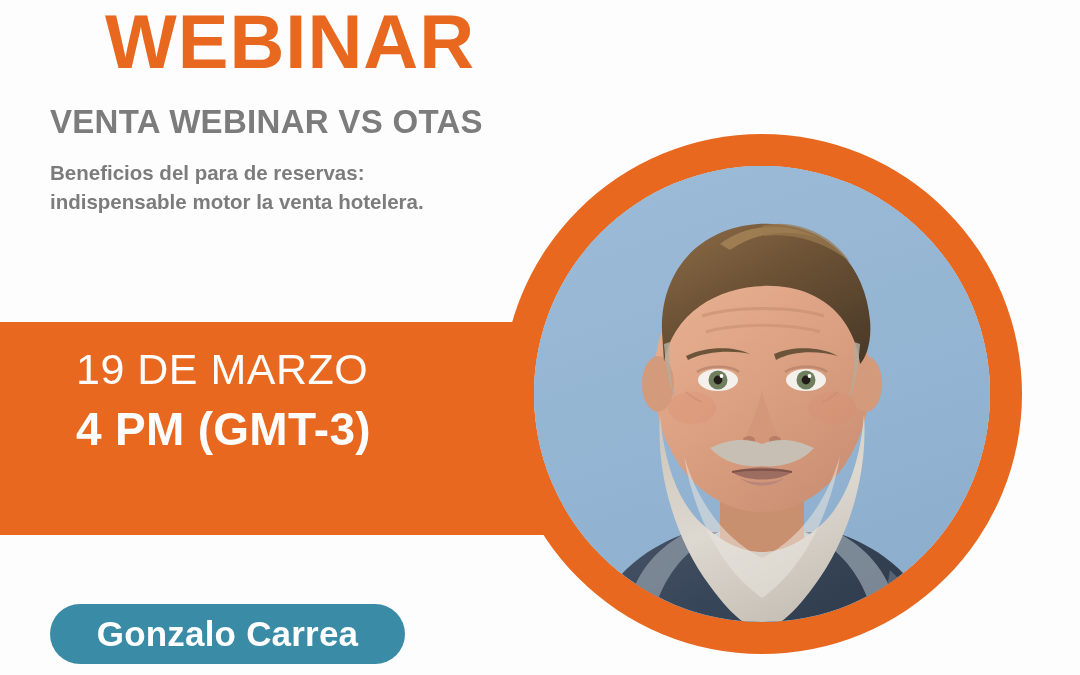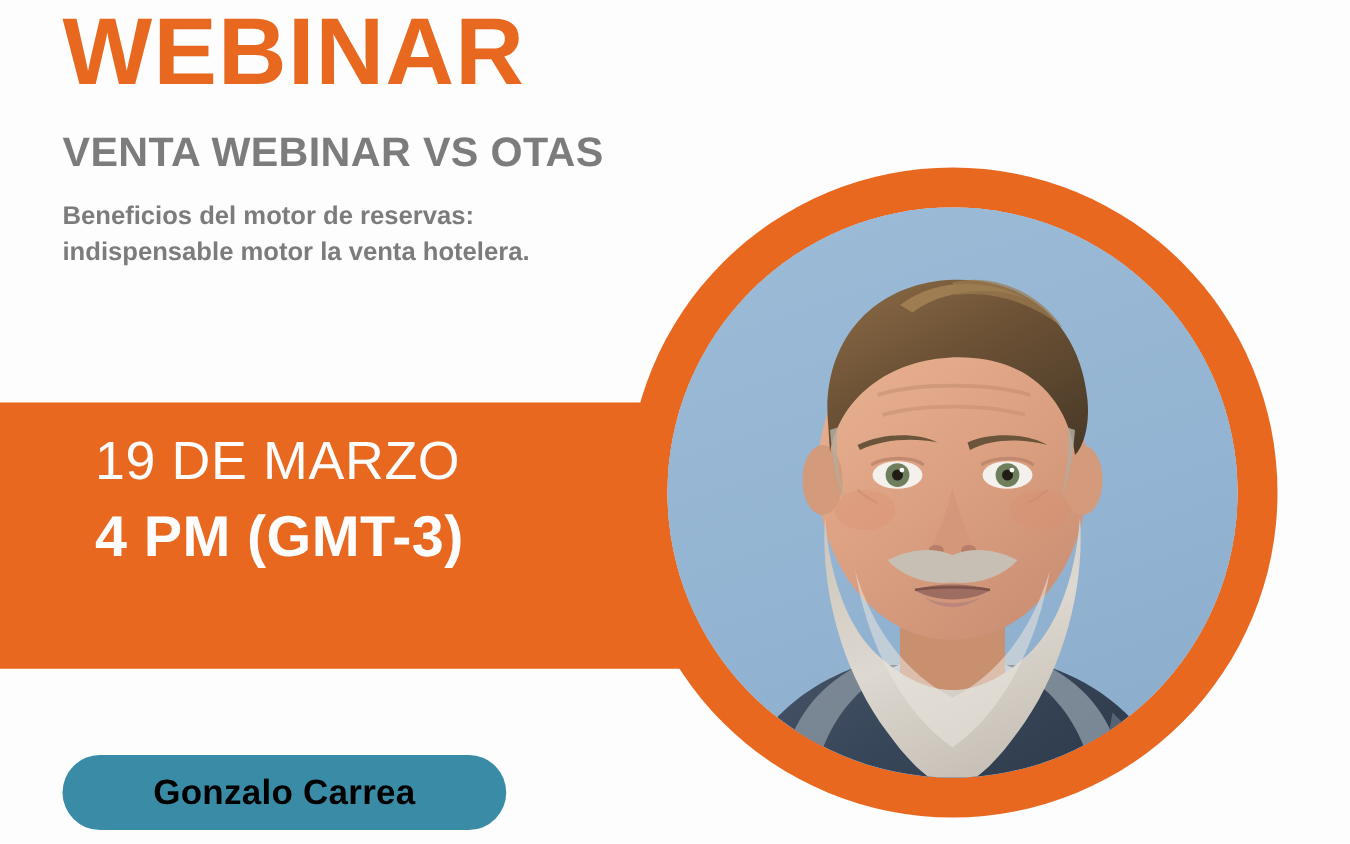--- a/index.html
+++ b/index.html
@@ -25,20 +25,21 @@
     width: 480px;
   }
   .webinar-title {
     font-size: 76px;
     font-weight: bold;
     color: #e8681f;
     letter-spacing: 1px;
     line-height: 1.05;
     margin: 0;
     white-space: nowrap;
+    text-align: center;
   }
   .subtitle {
     font-size: 33px;
     font-weight: bold;
     color: #7c7c7c;
     letter-spacing: 0.3px;
     line-height: 1.1;
     margin: 22px 0 0 0;
     white-space: nowrap;
   }
@@ -95,23 +96,23 @@
     top: 604px;
     width: 355px;
     height: 60px;
     background: #3a8ca6;
     border-radius: 32px;
     display: flex;
     align-items: center;
     justify-content: center;
   }
   .speaker-name {
-    font-size: 28px;
-    font-weight: bold;
-    color: #000000;
+    font-size: 35px;
+    font-weight: bold;
+    color: #ffffff;
     letter-spacing: 0.2px;
     white-space: nowrap;
   }
 
   
   .portrait-clip {
     position: absolute;
     left: 534px;
     top: 166px;
     width: 456px;
@@ -126,21 +127,21 @@
 <body>
 
 <div id="poster">
 
   <div class="headline-block">
     <h1 class="webinar-title">WEBINAR</h1>
 
     <h2 class="subtitle">VENTA WEBINAR VS OTAS</h2>
 
     <p class="desc">
-      <span class="desc-line">Beneficios del motor de reservas:</span>
+      <span class="desc-line">Beneficios del para de reservas:</span>
       <span class="desc-line">indispensable motor la venta hotelera.</span>
     </p>
   </div>
 
   <svg class="orange-art" viewBox="0 0 1080 675" xmlns="http://www.w3.org/2000/svg">
     <defs>
 
       <mask id="ring-hole">
         <rect x="0" y="0" width="1080" height="675" fill="#fff"></rect>
         <circle cx="762" cy="394" r="228" fill="#000"></circle>

